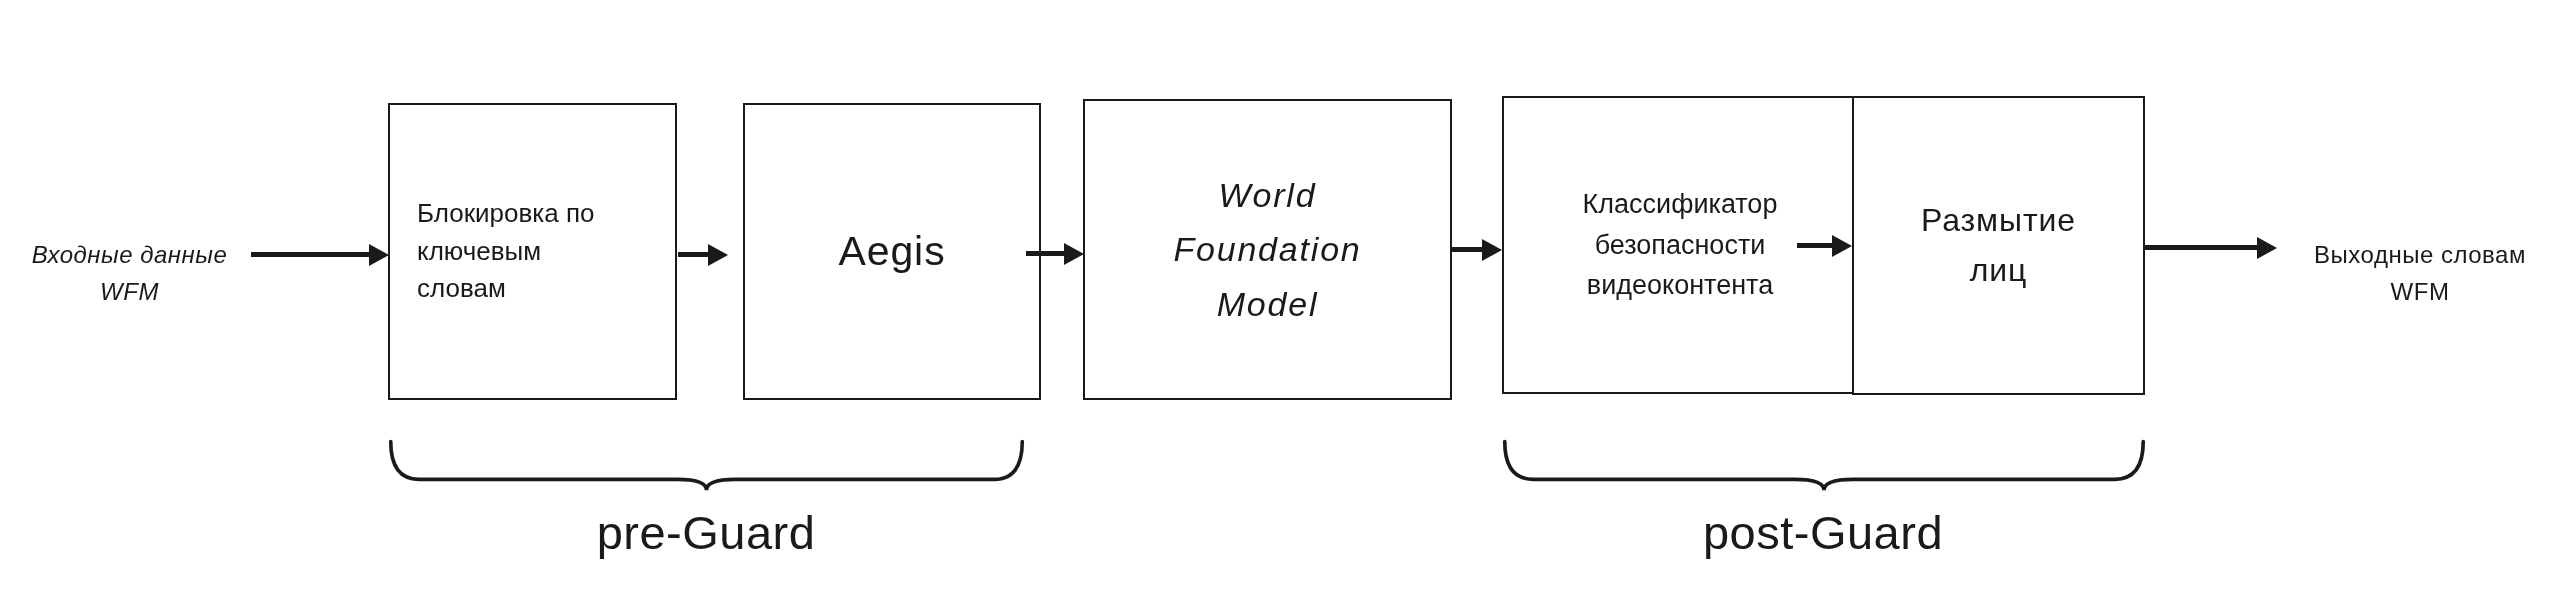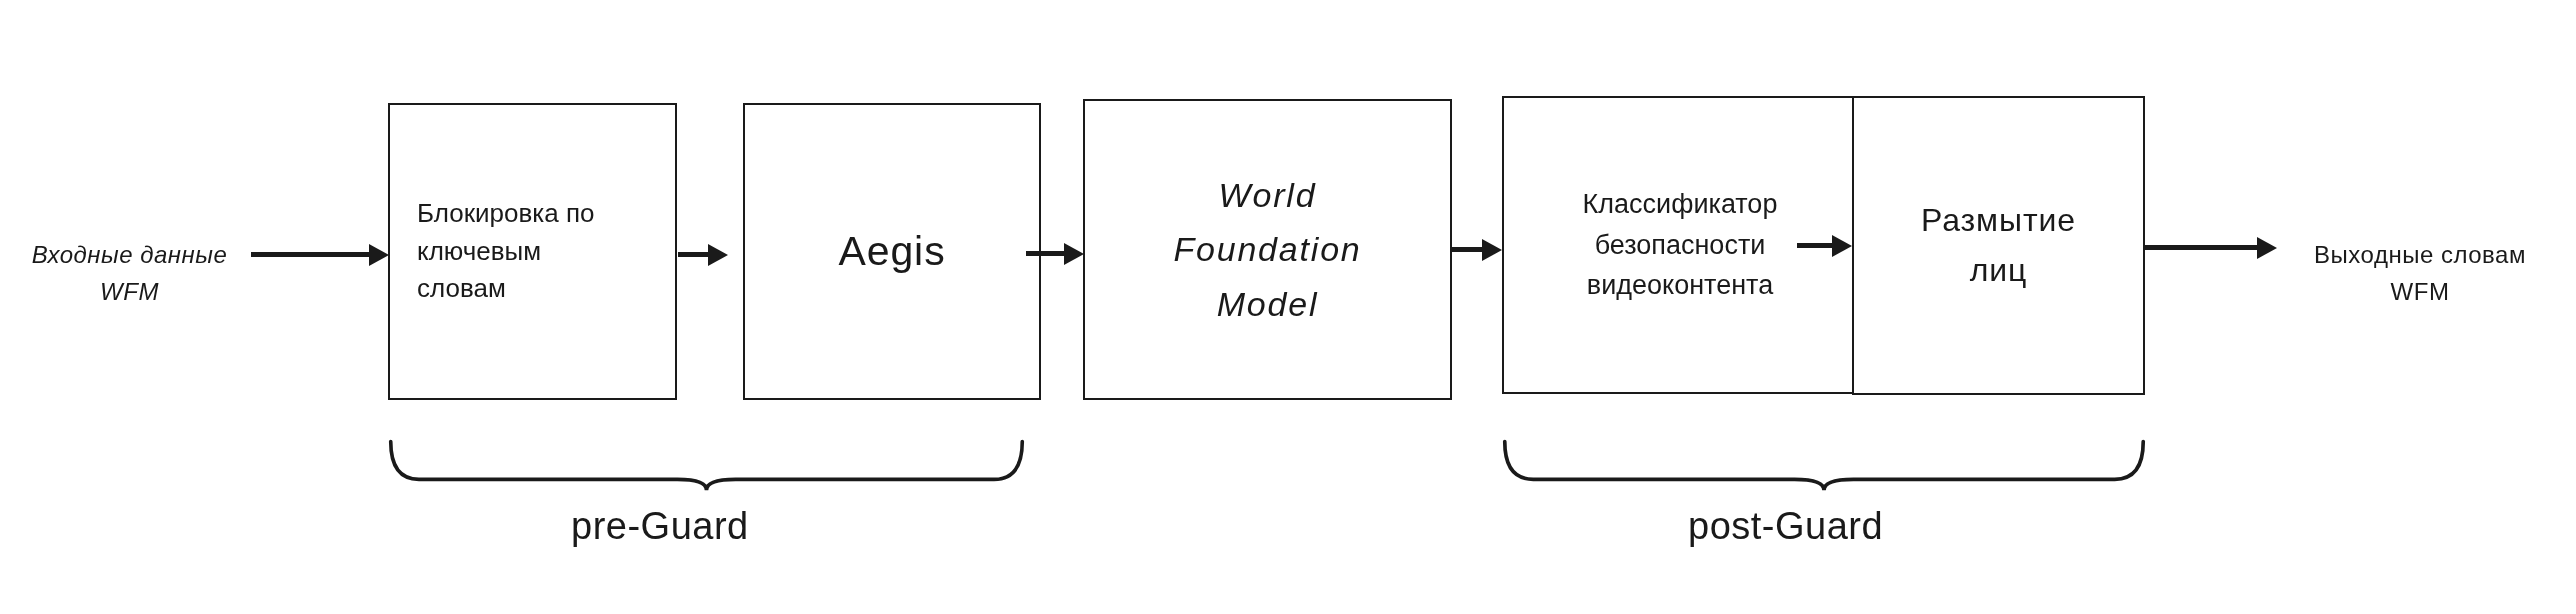--- a/index.html
+++ b/index.html
@@ -72,21 +72,22 @@
     position: absolute;
     color: var(--stroke, #1a1a1a);
   }
   .bracket svg {
     display: block;
     width: 100%;
     height: 100%;
   }
   .group-label {
     position: absolute;
-    font-size: 38px;
+    font-size: 47px;
+    text-align: center;
     letter-spacing: 0.5px;
   }
 </style>
 </head>
 <body>
 
 <div class="stage">
 
   <div class="io-label" style="left:16px; top:236px; width:227px;font-style:italic;">Входные данные
 WFM</div>

